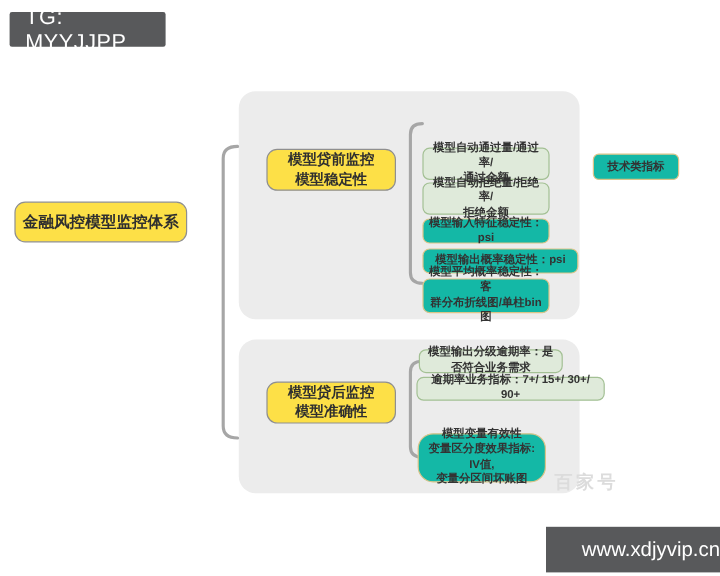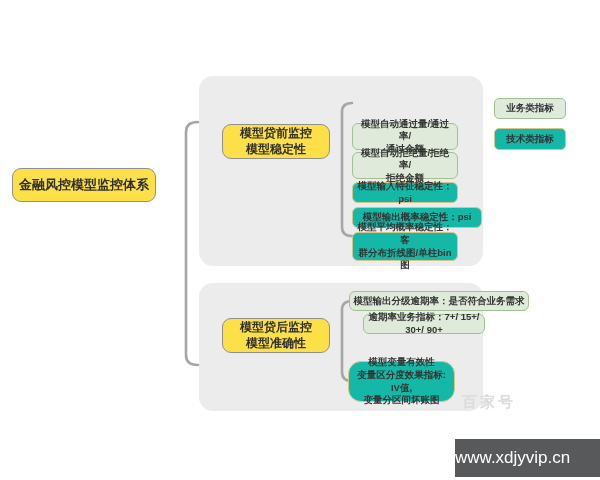--- a/index.html
+++ b/index.html
@@ -7,21 +7,21 @@
     position:relative;width:600px;height:480px;background:#ffffff;overflow:hidden;
     font-family:"Liberation Sans","DejaVu Sans",sans-serif;color:#2f2f2f;
   }
   .abs{position:absolute;box-sizing:border-box;}
   
   .badge{
     background:#58595b;color:#ffffff;display:flex;align-items:center;
     border-radius:2px;z-index:6;
   }
   .badge-tl{left:8px;top:10px;width:130px;height:29px;font-size:18px;padding-left:13px;letter-spacing:.5px;}
-  .badge-br{left:455px;top:439px;width:145px;height:38px;font-size:17px;justify-content:flex-start;border-radius:0;}
+  .badge-br{left:455px;top:439px;width:145px;height:38px;font-size:17px;justify-content:flex-end;border-radius:0;}
   
   .panel{background:#ececec;border-radius:14px;z-index:1;}
   .panel-top{left:199px;top:76px;width:284px;height:190px;}
   .panel-bottom{left:199px;top:283px;width:284px;height:128px;}
   
   .wnode{
     background:#fde047;border:1.5px solid #8f8f8f;border-radius:9px;z-index:3;
     display:flex;align-items:center;justify-content:center;text-align:center;
     font-weight:600;white-space:pre-line;
   }
@@ -45,20 +45,23 @@
   .wires{position:absolute;left:0;top:0;z-index:2;}
   .wires path{fill:none;stroke:#a6a6a6;stroke-width:2.6;stroke-linecap:round;}
   
   .watermark{left:462px;top:393px;font-size:15px;color:#dcdcdc;letter-spacing:3px;z-index:4;font-weight:600;}
 </style>
 </head>
 <body>
 
 <div class="stage">
 
+  <div class="abs badge badge-tl">
+    <span>TG: MYYJJPP</span>
+  </div>
 
   <div class="abs panel panel-top"></div>
   <div class="abs panel panel-bottom"></div>
 
   <svg class="wires" width="600" height="480">
     <path d="M198,122 Q186,122 186,132 L186,355 Q186,365 198,365"></path>
     <path d="M352,103 Q342,103 342,112 L342,227 Q342,236 352,236"></path>
     <path d="M352,301 Q342,301 342,310 L342,372 Q342,381 352,381"></path>
   </svg>
 
@@ -77,27 +80,26 @@
 
   <div class="abs item business" style="left:352px;top:123px;width:106px;height:27px;">模型自动通过量/通过率/
 通过金额</div>
   <div class="abs item business" style="left:352px;top:152px;width:106px;height:27px;">模型自动拒绝量/拒绝率/
 拒绝金额</div>
   <div class="abs item technical" style="left:352px;top:182px;width:106px;height:21px;">模型输入特征稳定性：psi</div>
   <div class="abs item technical" style="left:352px;top:207px;width:130px;height:21px;">模型输出概率稳定性：psi</div>
   <div class="abs item technical" style="left:352px;top:232px;width:106px;height:29px;">模型平均概率稳定性：客
 群分布折线图/单柱bin图</div>
 
-  <div class="abs item business" style="left:349px;top:291px;width:180px;height:20px;">模型输出分级逾期率：是否符合业务需求</div>
-  <div class="abs item business" style="left:363px;top:314px;width:122px;height:20px;">逾期率业务指标：7+/ 15+/ 30+/ 90+</div>
+  <div class="abs item business" style="left:349px;top:291px;width:120px;height:20px;">模型输出分级逾期率：是否符合业务需求</div>
+  <div class="abs item business" style="left:347px;top:314px;width:157px;height:20px;">逾期率业务指标：7+/ 15+/ 30+/ 90+</div>
   <div class="abs item technical" style="left:348px;top:361px;width:107px;height:41px;border-radius:13px;">模型变量有效性
 变量区分度效果指标: IV值,
 变量分区间坏账图</div>
 
-  <div class="abs legend business legend-business">业务类指标</div>
   <div class="abs legend technical legend-technical">技术类指标</div>
 
   <div class="abs watermark">百家号</div>
 
   <div class="abs badge badge-br">
     <span>www.xdjyvip.cn</span>
   </div>
 
 </div>
 

